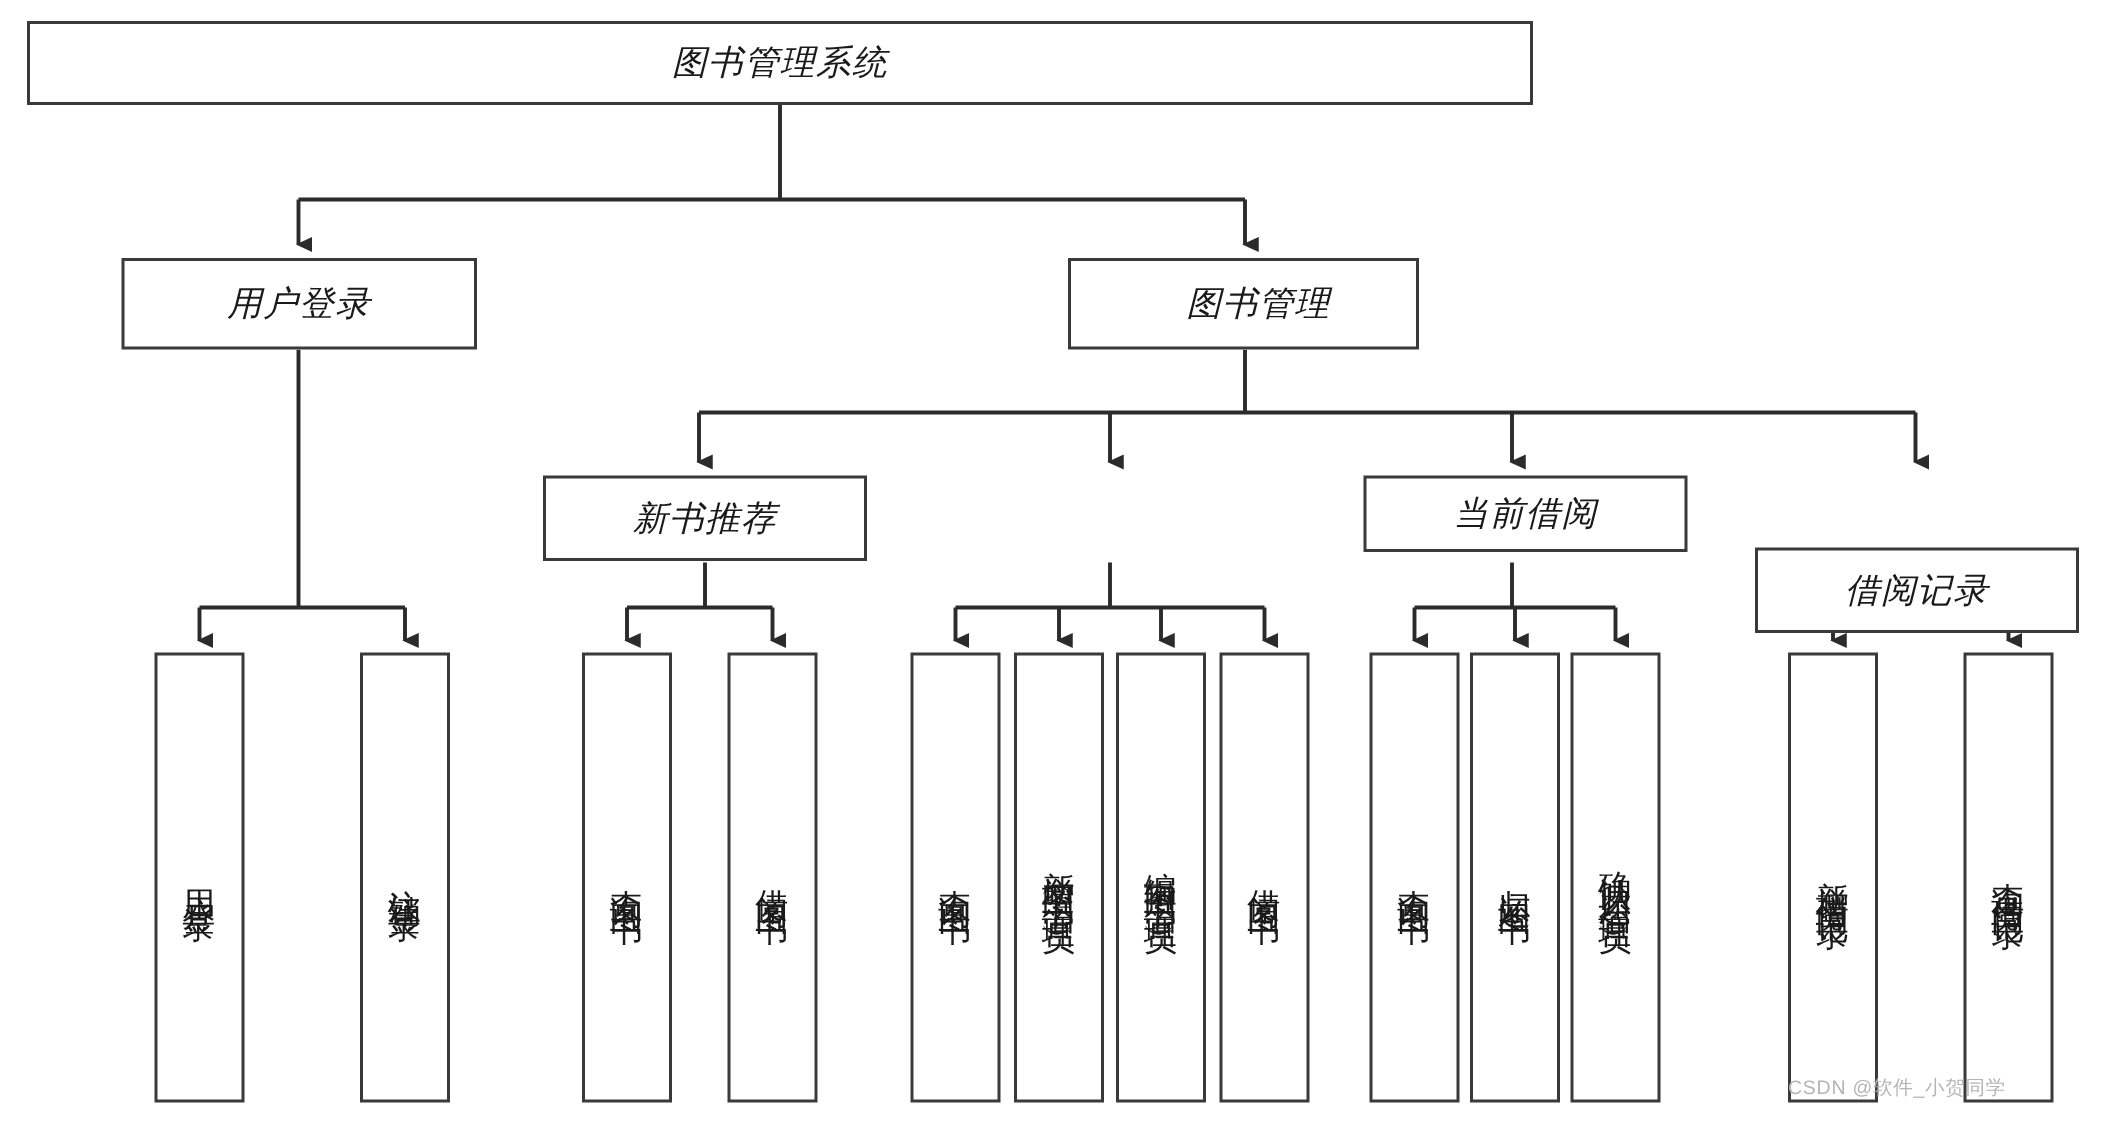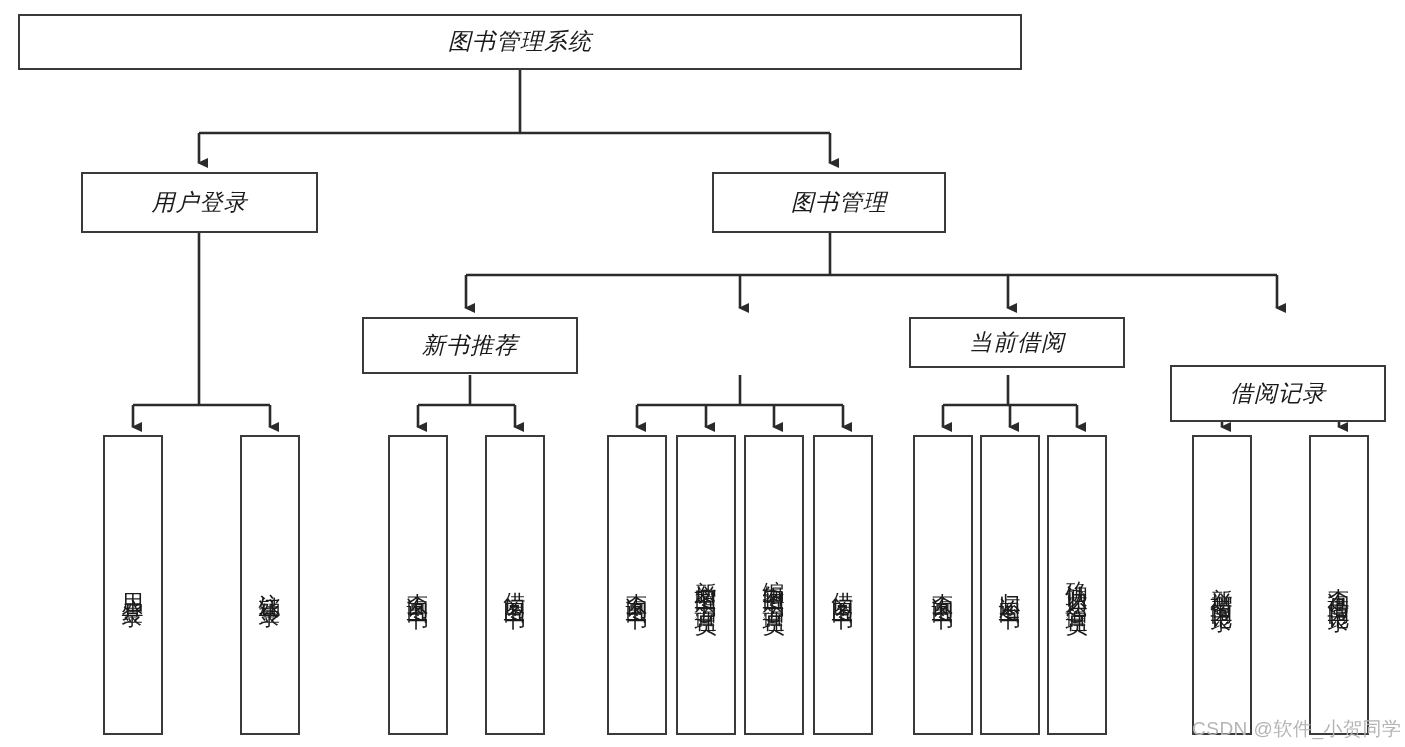--- a/index.html
+++ b/index.html
@@ -51,21 +51,21 @@
     padding-top: 4px;
     padding-bottom: 4px;
   }
   .node.vert .vtext {
     writing-mode: vertical-rl;
     text-orientation: upright;
     white-space: nowrap;
   }
   .watermark {
     position: absolute;
-    font-size: 19px;
+    font-size: 13px;
     color: #b4b4b4;
     white-space: nowrap;
     letter-spacing: 0.5px;
   }
 </style>
 </head>
 <body>
 
 <div id="canvas">
 

